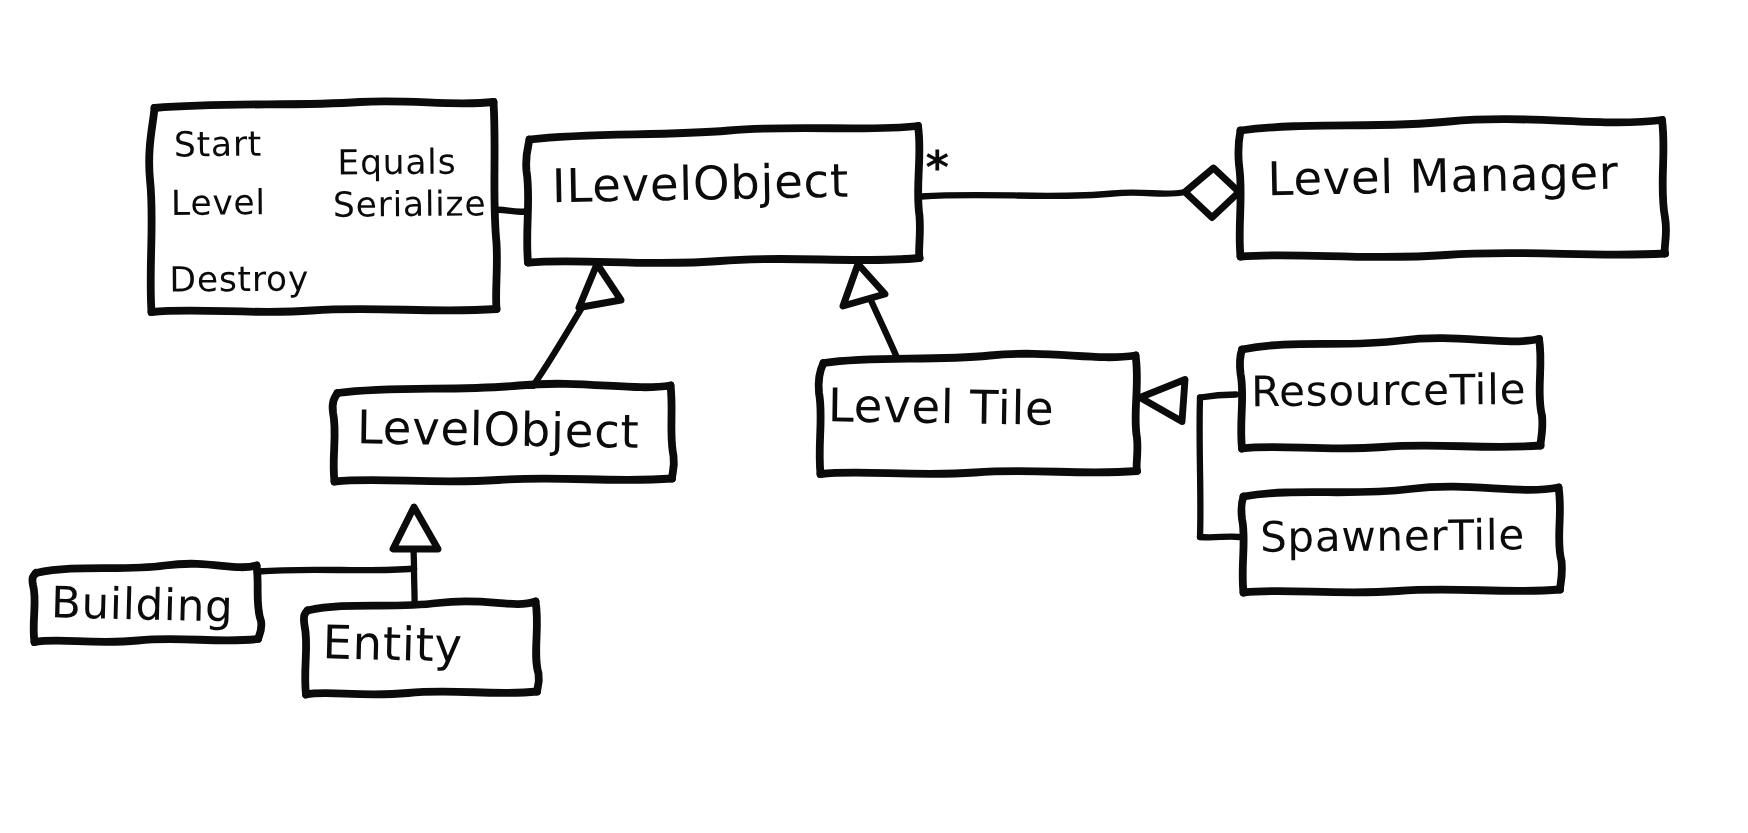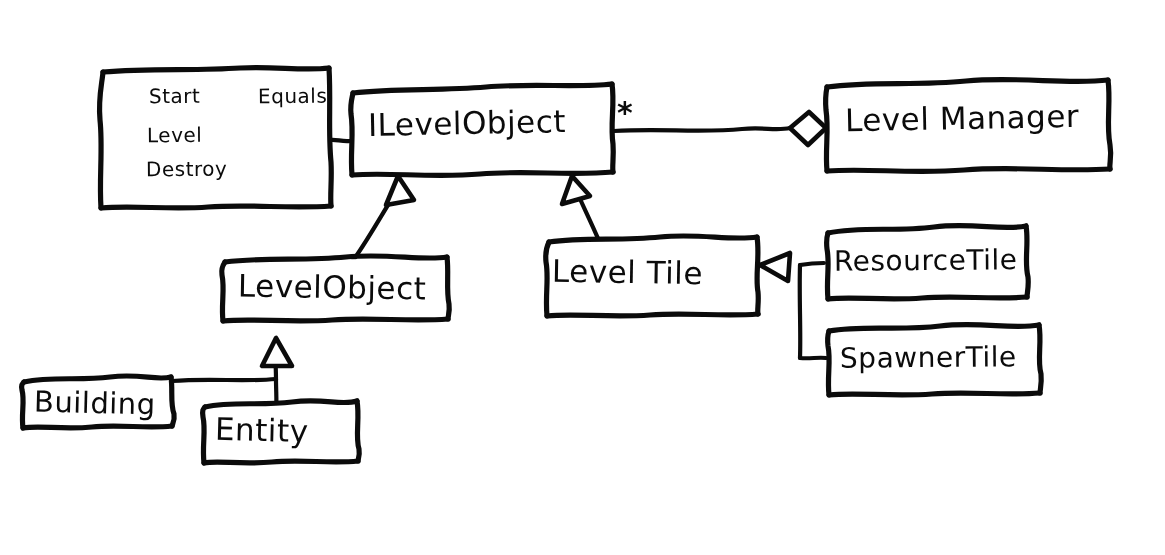--- a/index.html
+++ b/index.html
@@ -62,23 +62,22 @@
     font-family: "DejaVu Sans", sans-serif;
     white-space: nowrap;
     pointer-events: none;
     letter-spacing: 0.5px;
   }
   .label-class {
     font-size: 31px;
     font-weight: 500;
   }
   .label-method {
-    font-size: 20px;
+    font-size: 23px;
     font-weight: 500;
-    margin-left: 33px;
   }
   .label-mult {
     font-size: 30px;
     font-weight: 700;
   }
   .skew-a { transform: rotate(-1.1deg); }
   .skew-b { transform: rotate(0.9deg); }
   .skew-c { transform: rotate(-0.5deg); }
   .skew-d { transform: rotate(1.4deg); }
 </style>
@@ -184,23 +183,24 @@
 
     <path class="arrowhead" d="M572,176 L562,204 L590,196 Z"></path>
 
     <path class="arrowhead" d="M760,265 L790,253 L788,281 Z"></path>
 
     <path class="arrowhead" d="M276,338 L262,366 L292,366 Z"></path>
 
   </svg>
 
   <div class="label label-method skew-c" style="left:116px; top:84px;">Start</div>
-  <div class="label label-method skew-c" style="left:225px; top:84px;">Equals</div>
+  <div class="label label-method skew-c" style="left:225px; top:96px;">Equals</div>
   <div class="label label-method skew-c" style="left:114px; top:123px;">Level</div>
-  <div class="label label-method skew-c" style="left:113px; top:157px;text-align:center;">Destroy</div>
+  <div class="label label-method skew-c" style="left:222px; top:124px;">Serialize</div>
+  <div class="label label-method skew-c" style="left:113px; top:174px;text-align:center;">Destroy</div>
 
   <div class="label label-class skew-a" style="left:368px; top:105px;">ILevelObject</div>
 
   <div class="label label-mult" style="left:617px; top:95px;">*</div>
 
   <div class="label label-class skew-a" style="left:845px; top:100px;">Level Manager</div>
 
   <div class="label label-class skew-b" style="left:238px; top:269px;">LevelObject</div>
 
   <div class="label label-class skew-b" style="left:552px; top:254px;">Level Tile</div>

